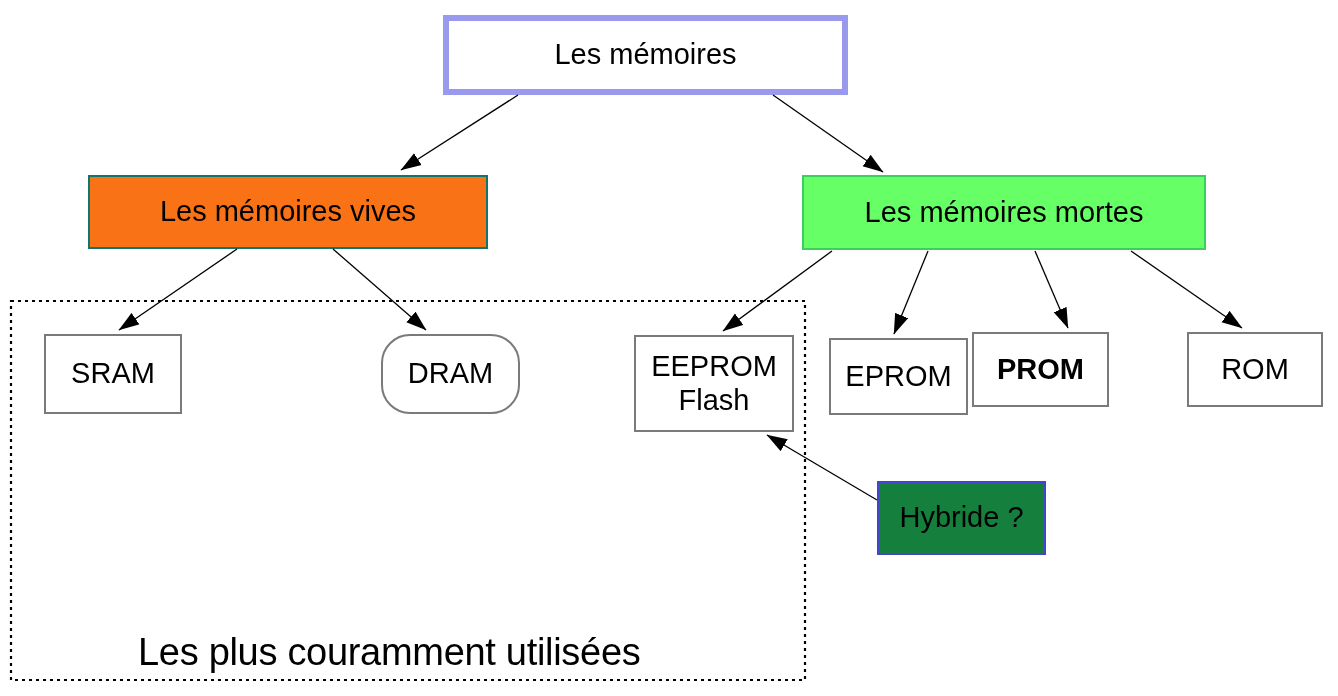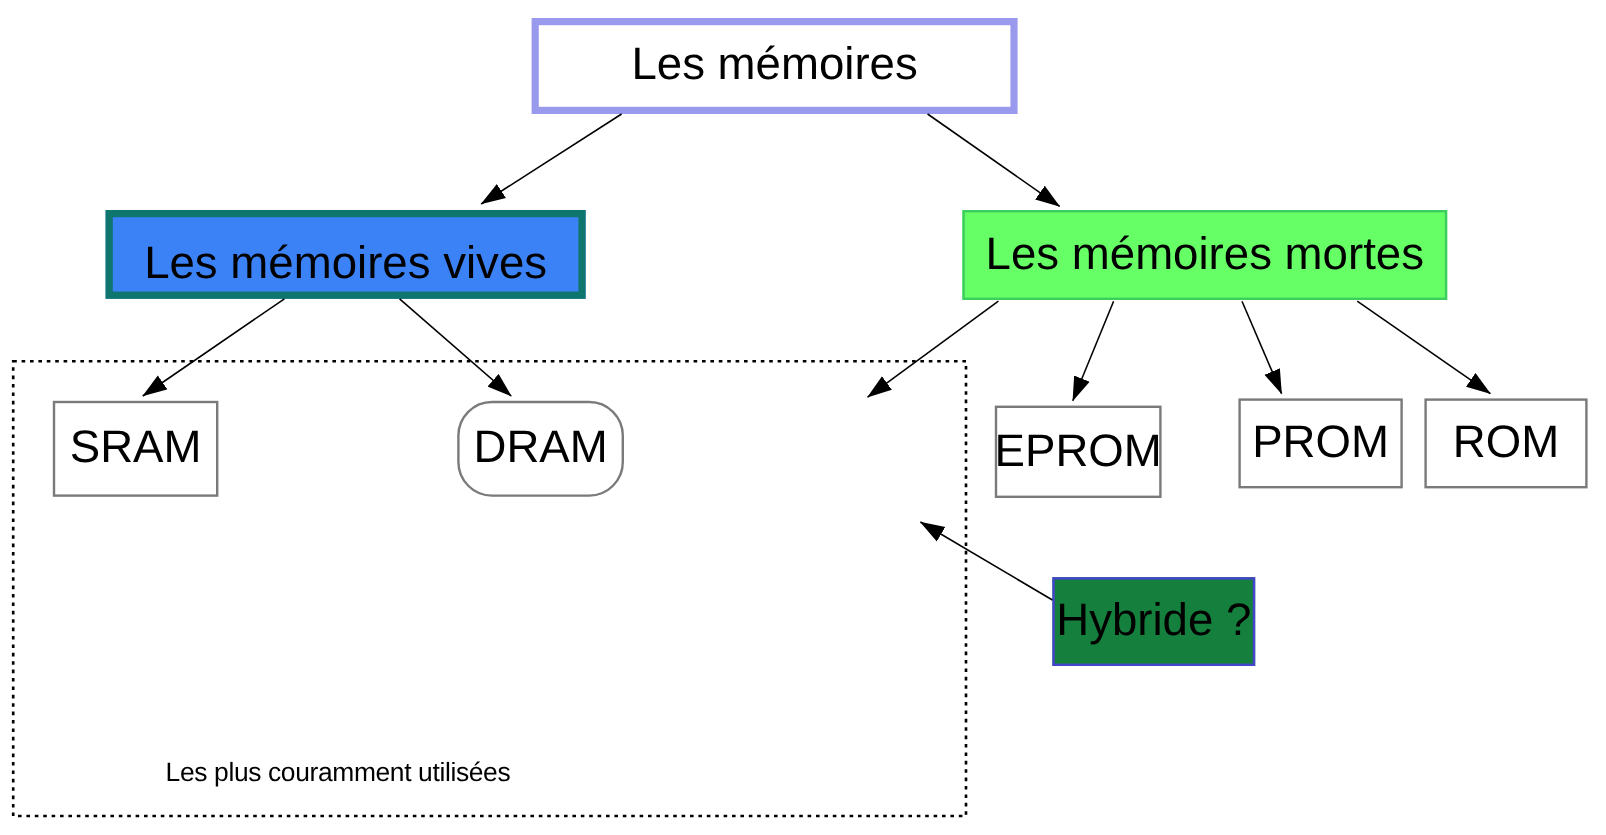--- a/index.html
+++ b/index.html
@@ -17,60 +17,59 @@
   }
   .node {
     position: absolute;
     box-sizing: border-box;
     display: flex;
     flex-direction: column;
     align-items: center;
     justify-content: center;
     text-align: center;
     color: #000000;
-    font-size: 38px;
+    font-size: 29px;
     line-height: 1.15;
     background: #ffffff;
   }
   .node-root {
     left: 443px; top: 15px; width: 405px; height: 80px;
     border: 6px solid #9999ee;
   }
   .node-vives {
     left: 88px; top: 175px; width: 400px; height: 74px;
-    background: #3b82f6;
-    border: 6px solid #0f766e;
-    justify-content: flex-end;
+    background: #f97316;
+    border: 2px solid #0f766e;
   }
   .node-mortes {
     left: 802px; top: 175px; width: 404px; height: 75px;
     background: #66ff66;
     border: 2px solid #3dce60;
   }
   .leaf {
     border: 2px solid #7a7a7a;
     background: #ffffff;
   }
   .node-sram   { left: 44px;   top: 334px; width: 138px; height: 80px; }
   .node-dram   { left: 381px;  top: 334px; width: 139px; height: 80px; border-radius: 29px; }
   .node-eeprom { left: 634px;  top: 335px; width: 160px; height: 97px; }
   .node-eprom  { left: 829px;  top: 338px; width: 139px; height: 77px; text-align: center; }
-  .node-prom   { left: 1032px; top: 332px; width: 137px; height: 75px; }
+  .node-prom   { left: 972px; top: 332px; width: 137px; height: 75px; font-weight: bold; }
   .node-rom    { left: 1187px; top: 332px; width: 136px; height: 75px; }
   .node-hybride {
     left: 877px; top: 481px; width: 169px; height: 74px;
     background: #15803d;
     border: 2px solid #4444cc;
   }
   .node-label { display: block; }
   #group-label {
     position: absolute;
     left: 138px;
     top: 631px;
-    font-size: 22px;
+    font-size: 38px;
     letter-spacing: -0.3px;
     color: #000000;
     white-space: nowrap;
   }
   #connector-layer {
     position: absolute;
     left: 0; top: 0;
     width: 1338px;
     height: 696px;
     pointer-events: none;
@@ -104,20 +103,24 @@
   </div>
 
   <div class="node node-mortes">
     <span class="node-label">Les mémoires mortes</span>
   </div>
 
   <div class="node leaf node-dram">
     <span class="node-label">DRAM</span>
   </div>
 
+  <div class="node leaf node-eeprom">
+    <span class="node-label">EEPROM</span>
+    <span class="node-label">Flash</span>
+  </div>
 
   <div class="node leaf node-eprom">
     <span class="node-label">EPROM</span>
   </div>
 
   <div class="node leaf node-prom">
     <span class="node-label">PROM</span>
   </div>
 
   <div class="node leaf node-rom">

